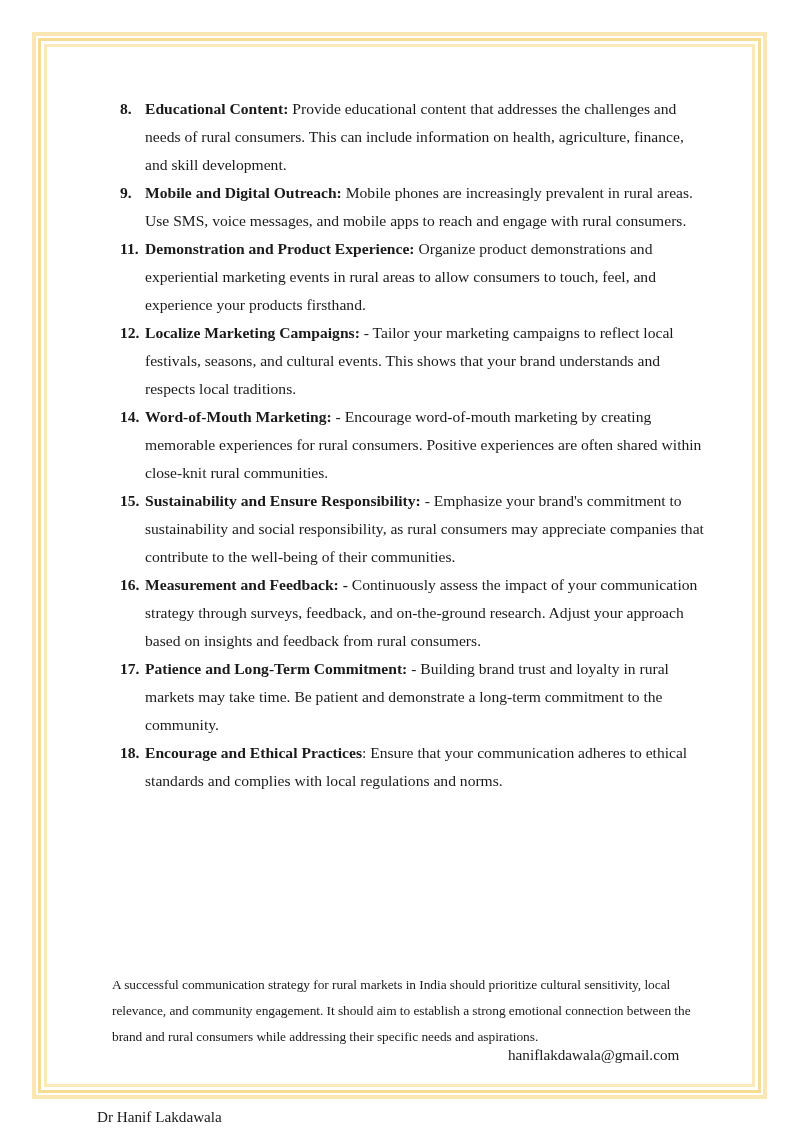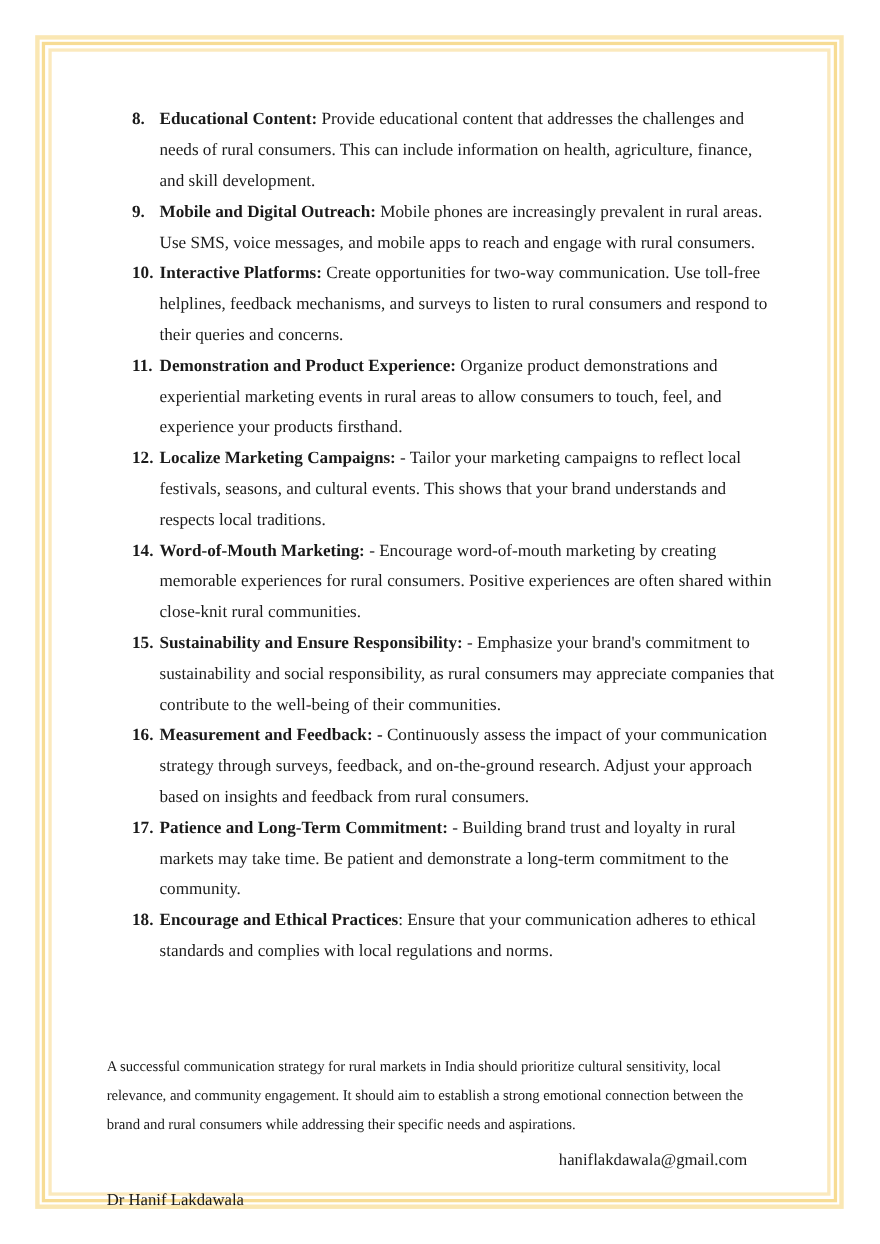--- a/index.html
+++ b/index.html
@@ -22,41 +22,40 @@
     font-size: 15.6px;
   }
   ol.items { list-style: none; margin: 0; padding: 0; position: absolute; left: 120px; top: 95px; width: 590px; }
   ol.items li { position: relative; padding-left: 25px; line-height: 28px; margin: 0; }
   ol.items li .num { position: absolute; left: 0; top: 0; font-weight: bold; }
   ol.items li .title { font-weight: bold; }
   .conclusion {
     position: absolute; left: 97px; top: 957px; width: 610px;
     font-size: 13.4px; line-height: 26px; letter-spacing: -0.05px;
   }
-  .footer-left { position: absolute; left: 97px; top: 1082px; font-size: 15.2px; }
+  .footer-left { position: absolute; left: 97px; top: 1108px; font-size: 15.2px; }
   .footer-right { position: absolute; left: 508px; top: 1046px; font-size: 15.2px; text-align: right; }
 </style>
 </head>
 <body>
 
 <div class="frame-outer"></div>
 <div class="frame-mid"></div>
 <div class="frame-inner"></div>
 
 <div class="content">
   <ol class="items">
     <li><span class="num">8.</span><span class="title">Educational Content:</span><span> Provide educational content that addresses the challenges and needs of rural consumers. This can include information on health, agriculture, finance, and skill development.</span></li>
     <li><span class="num">9.</span><span class="title">Mobile and Digital Outreach:</span><span> Mobile phones are increasingly prevalent in rural areas. Use SMS, voice messages, and mobile apps to reach and engage with rural consumers.</span></li>
-    <li><span class="num">10.</span><span class="title">Interactive Platforms:</span><span> Create opportunities for two-way communication. Use toll-free helplines, feedback mechanisms, and surveys to listen to rural consumers and respond to their queries and concerns.</span></li>
     <li><span class="num">11.</span><span class="title">Demonstration and Product Experience:</span><span> Organize product demonstrations and experiential marketing events in rural areas to allow consumers to touch, feel, and experience your products firsthand.</span></li>
     <li><span class="num">12.</span><span class="title">Localize Marketing Campaigns:</span><span> - Tailor your marketing campaigns to reflect local festivals, seasons, and cultural events. This shows that your brand understands and respects local traditions.</span></li>
     <li><span class="num">14.</span><span class="title">Word-of-Mouth Marketing:</span><span> - Encourage word-of-mouth marketing by creating memorable experiences for rural consumers. Positive experiences are often shared within close-knit rural communities.</span></li>
     <li><span class="num">15.</span><span class="title">Sustainability and Ensure Responsibility:</span><span> - Emphasize your brand's commitment to sustainability and social responsibility, as rural consumers may appreciate companies that contribute to the well-being of their communities.</span></li>
     <li><span class="num">16.</span><span class="title">Measurement and Feedback: -</span><span> Continuously assess the impact of your communication strategy through surveys, feedback, and on-the-ground research. Adjust your approach based on insights and feedback from rural consumers.</span></li>
     <li><span class="num">17.</span><span class="title">Patience and Long-Term Commitment:</span><span> - Building brand trust and loyalty in rural markets may take time. Be patient and demonstrate a long-term commitment to the community.</span></li>
     <li><span class="num">18.</span><span class="title">Encourage and Ethical Practices</span><span>: Ensure that your communication adheres to ethical standards and complies with local regulations and norms.</span></li>
   </ol>
 
-  <p class="conclusion" style="margin:0;">A successful communication strategy for rural markets in India should prioritize cultural sensitivity, local relevance, and community engagement. It should aim to establish a strong emotional connection between the brand and rural consumers while addressing their specific needs and aspirations.</p>
+  <p class="conclusion" style="margin:15px;">A successful communication strategy for rural markets in India should prioritize cultural sensitivity, local relevance, and community engagement. It should aim to establish a strong emotional connection between the brand and rural consumers while addressing their specific needs and aspirations.</p>
 
   <div class="footer-left">Dr Hanif Lakdawala</div>
   <div class="footer-right">haniflakdawala@gmail.com</div>
 </div>
 
 </body></html>

